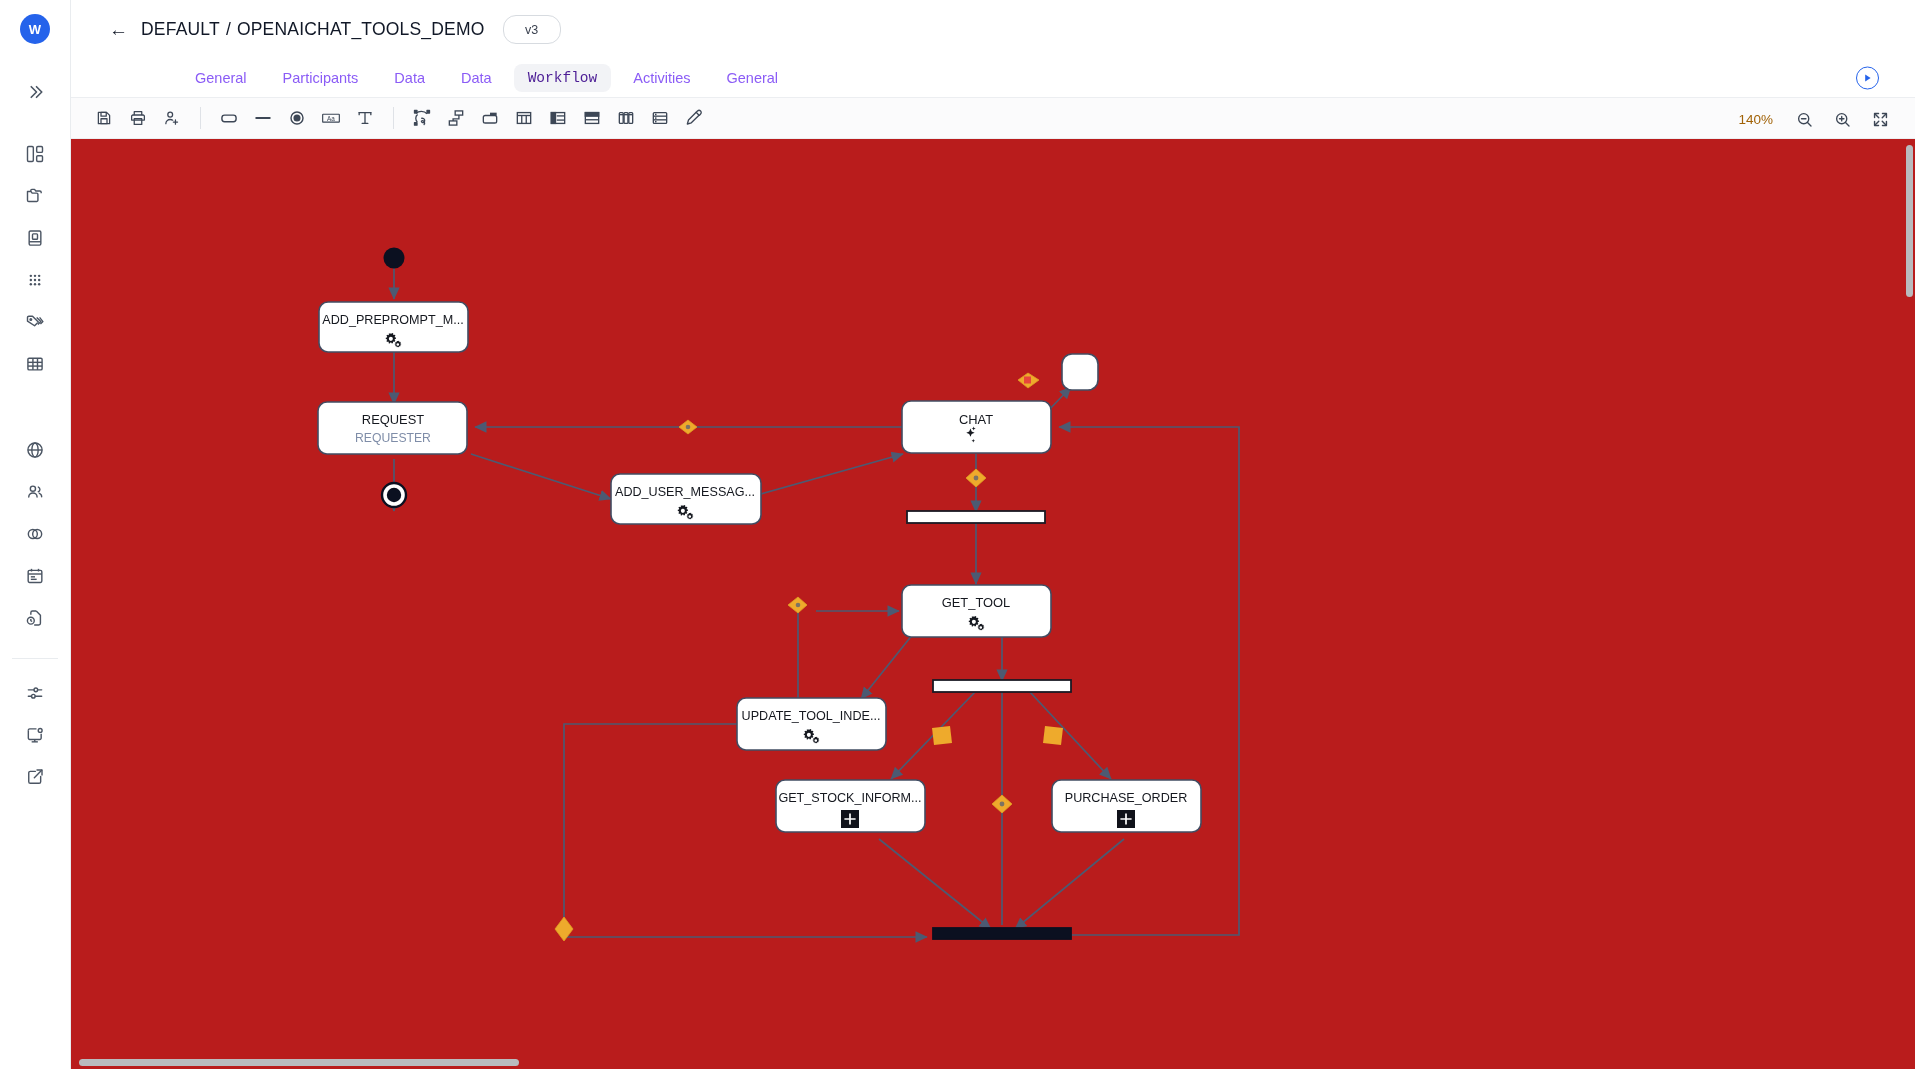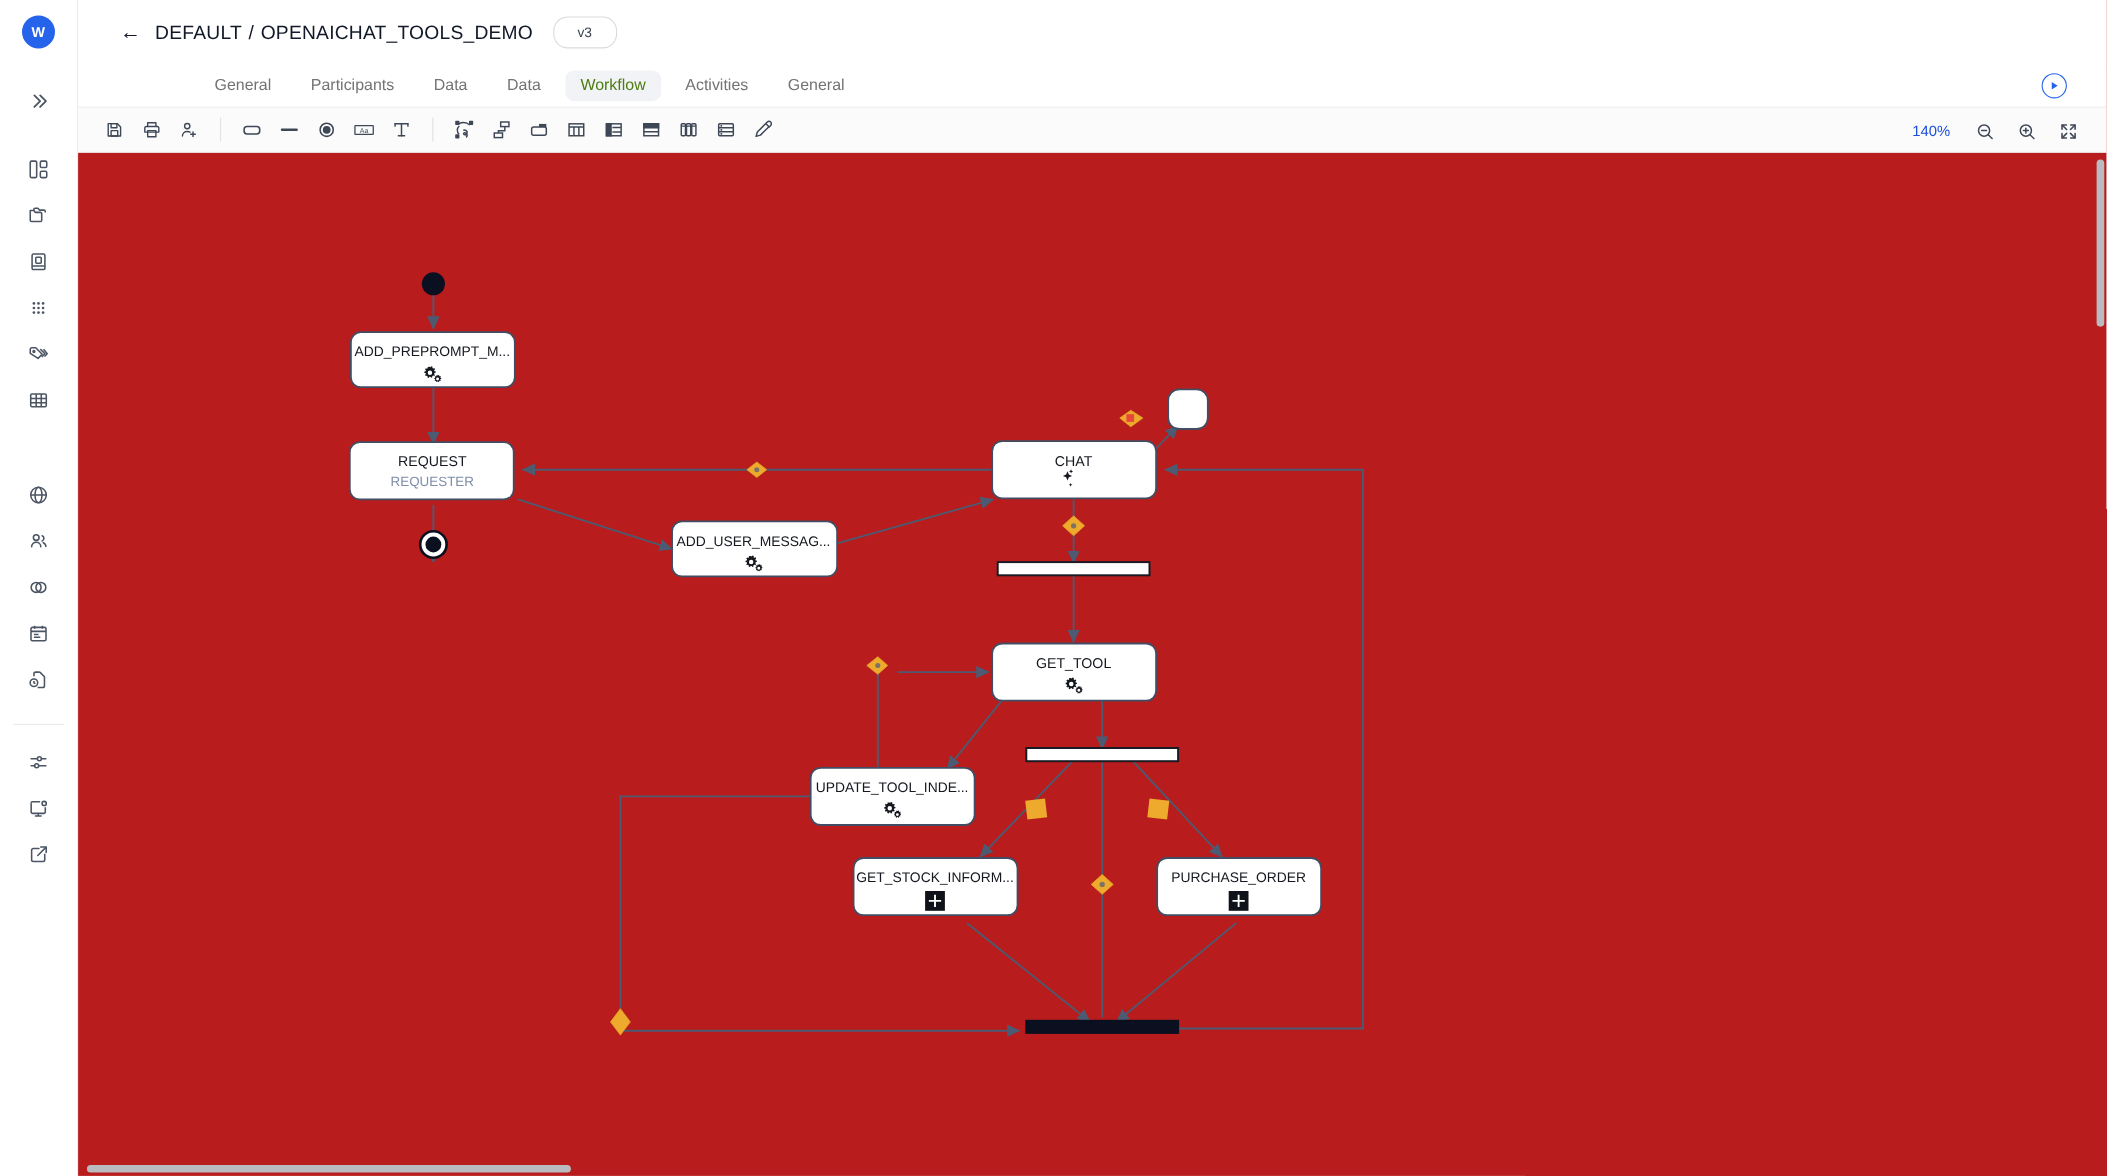--- a/index.html
+++ b/index.html
@@ -48,24 +48,24 @@
   .version-pill {
     margin-left: 18px; min-width: 58px; height: 29px; border-radius: 13px;
     border: 1px solid #d7dbe0; background:#fff; color:#3b4250;
     font-size: 12.5px; display:flex; align-items:center; justify-content:center;
     padding: 0 14px; cursor: pointer;
   }
 
   
   .tabs { height: 38px; display: flex; align-items: center; padding-left: 110px; background:#fff; position: relative; }
   .tab {
-    font-size: 14.5px; color: #737373; padding: 6px 14px; border-radius: 8px;
+    font-size: 14.5px; color: #8b5cf6; padding: 6px 14px; border-radius: 8px;
     cursor: pointer; margin-right: 8px; white-space: nowrap;
   }
-  .tab.active { color: #4d7c0f; background: #f2f3f6; font-weight: 500; }
+  .tab.active { color: #4c1d95; background: #f2f3f6; font-weight: 500; font-family: Liberation Mono, monospace; }
   .run-btn {
     position: absolute; right: 36px; top: 50%; transform: translateY(-50%);
     width: 23px; height: 23px; border-radius: 50%;
     border: 1.7px solid #2563eb; color: #2563eb;
     display: flex; align-items: center; justify-content: center; cursor: pointer;
   }
 
   
   .toolbar {
     height: 42px; border-top: 1px solid #eceef1; border-bottom: 1px solid #eceef1;
@@ -75,21 +75,21 @@
   .tb-group { display: flex; align-items: center; }
   .tb-btn {
     width: 34px; height: 30px; display:flex; align-items:center; justify-content:center;
     color: #3d4756; cursor: pointer;
   }
   .tb-div { width: 1px; height: 22px; background: #dfe2e7; margin: 0 11px; }
   .tb-right {
     position: absolute; right: 18px; top: 0; height: 42px;
     display: flex; align-items: center; gap: 4px;
   }
-  .zoom-val { font-size: 13.5px; color: #1d4ed8; margin-right: 10px; }
+  .zoom-val { font-size: 13.5px; color: #a16207; margin-right: 10px; }
 
   
   .canvas-wrap { flex: 1 1 auto; position: relative; background: #b91c1c; overflow: hidden; }
   .canvas-svg { position: absolute; left: 0; top: 0; }
 
   
   .vscroll {
     position: absolute; right: 2px; top: 6px; width: 7px; height: 152px;
     background: #b9bbbe; border-radius: 4px;
   }

